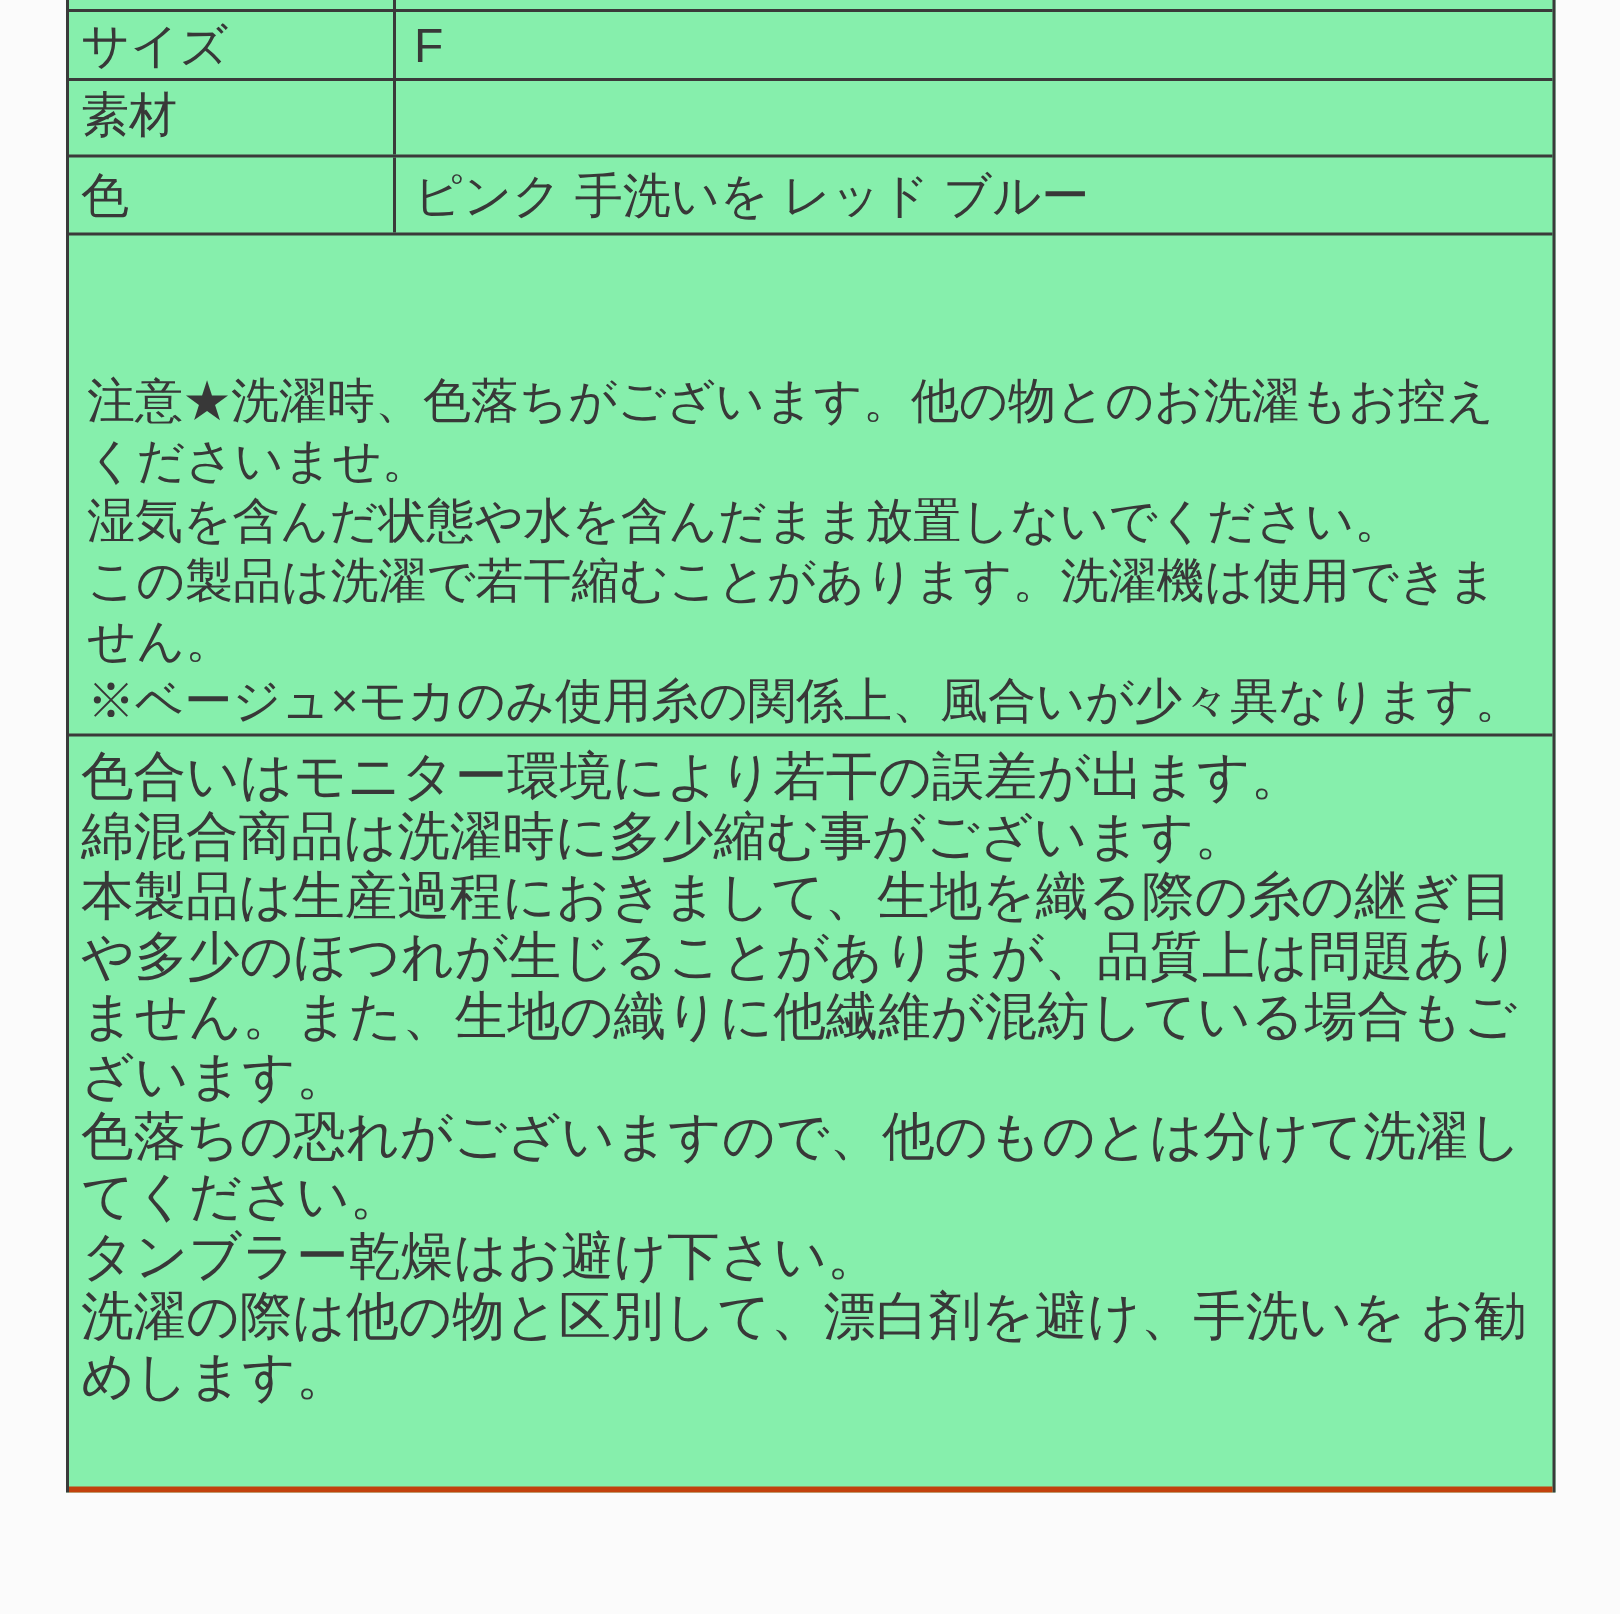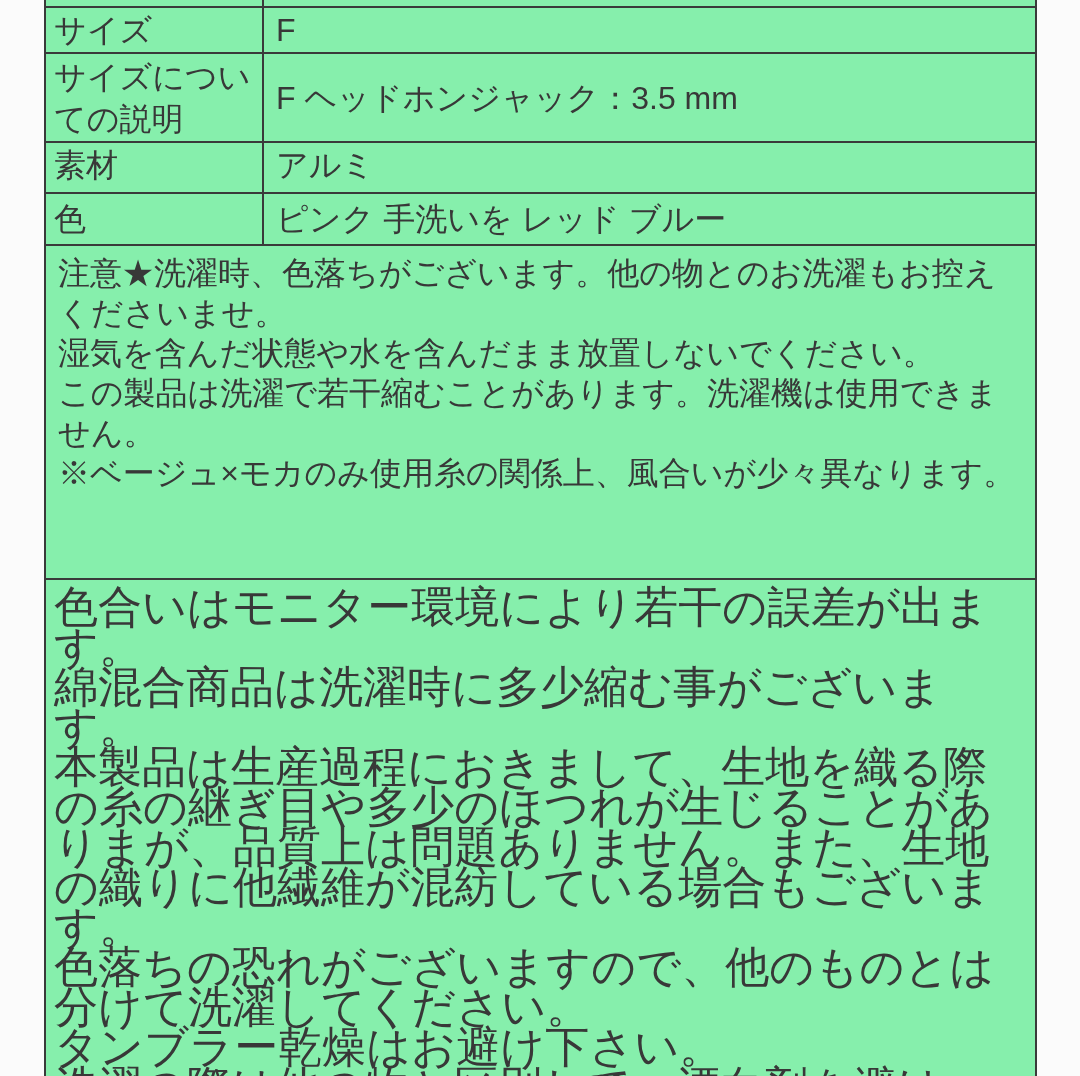--- a/index.html
+++ b/index.html
@@ -45,29 +45,30 @@
     flex:1;
     box-sizing:border-box;
     padding:2px 12px;
     display:flex;
     align-items:center;
     font-size:32px;
     line-height:40px;
   }
   .vc span, .footer span{white-space:pre-wrap;}
   .r-notes .vc{
-    align-items:flex-start;
+    align-items:flex-end;
     padding-top:7px;
+    margin-top:27px;
   }
   .footer{
     height:504px;
     box-sizing:border-box;
-    border-bottom:7px solid #c2410c;
+    border-bottom:4px solid #c2410c;
     padding:7px 10px 6px 8px;
-    font-size:44px;
+    font-size:35px;
     line-height:40px;
   }
 </style>
 </head>
 <body>
 
 <div class="spec-table">
 
   <div class="row r-cut">
     <div class="lc"></div>
@@ -76,35 +77,24 @@
 
   <div class="row r-size">
     <div class="lc">
       <span>サイズ</span>
     </div>
     <div class="vc">
       <span>F</span>
     </div>
   </div>
 
-  <div class="row r-desc">
-    <div class="lc">
-      <span>サイズについての説明</span>
-    </div>
-    <div class="vc">
-      <span>F ヘッドホンジャック：3.5 mm</span>
-    </div>
-  </div>
 
   <div class="row r-mat">
     <div class="lc">
       <span>素材</span>
-    </div>
-    <div class="vc">
-      <span>アルミ</span>
     </div>
   </div>
 
   <div class="row r-col">
     <div class="lc">
       <span>色</span>
     </div>
     <div class="vc">
       <span>ピンク 手洗いを レッド ブルー</span>
     </div>

